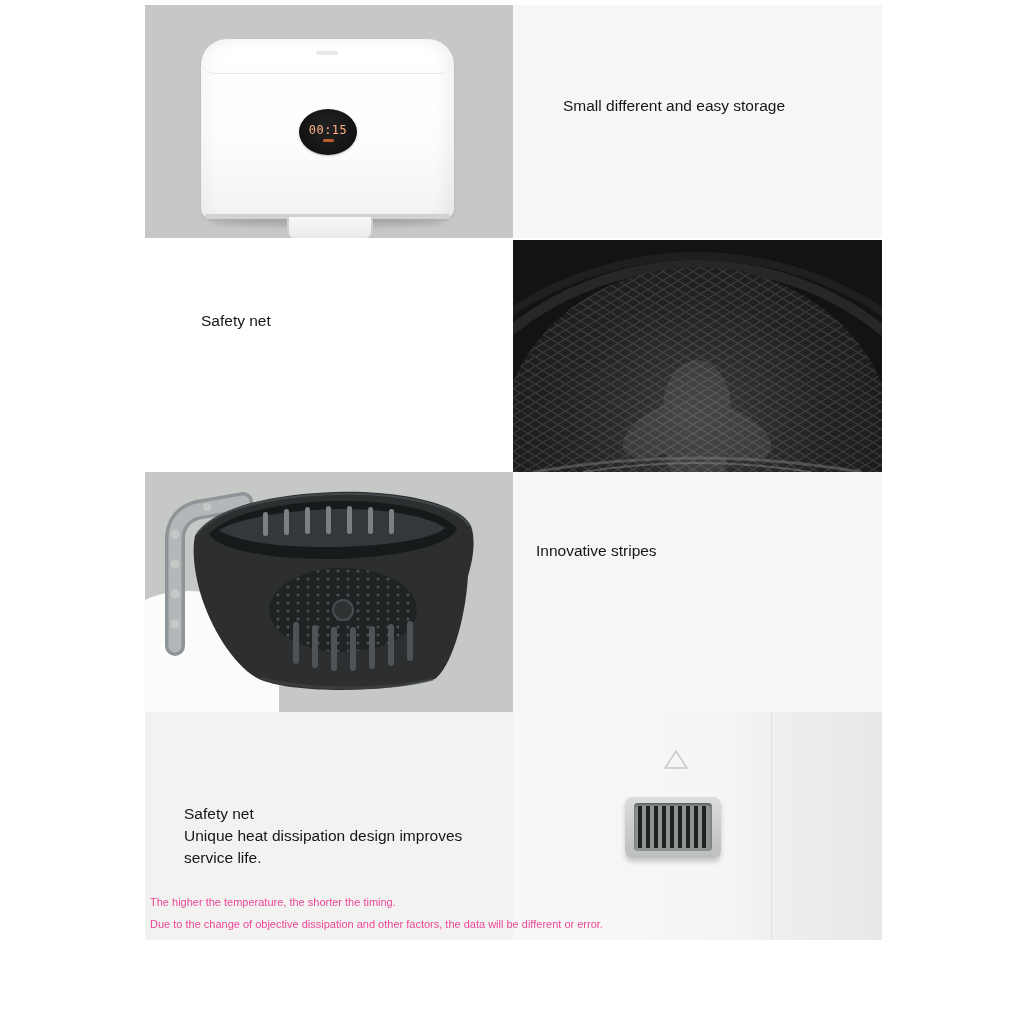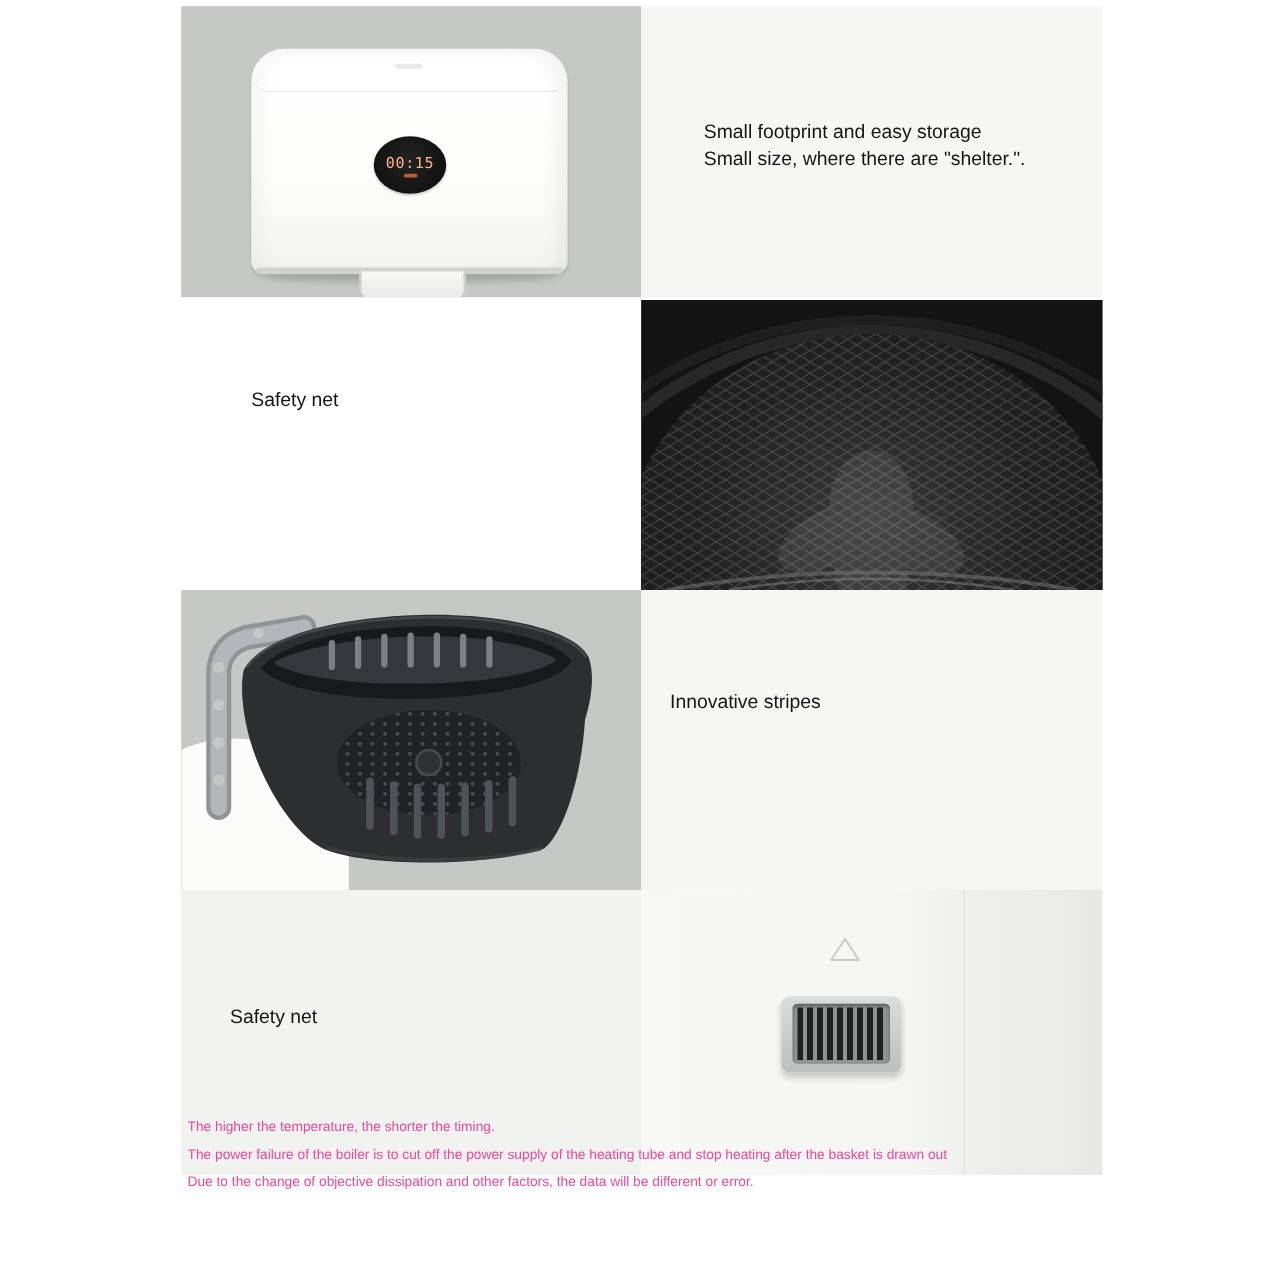--- a/index.html
+++ b/index.html
@@ -22,21 +22,21 @@
   #c2l{left:145px;top:238px;width:368px;height:234px;background:#ffffff;}
   #c2r{left:513px;top:240px;width:369px;height:232px;background:#131313;}
   #c3l{left:145px;top:472px;width:368px;height:240px;}
   #c3r{left:513px;top:472px;width:369px;height:240px;}
   #c4l{left:145px;top:712px;width:368px;height:228px;background:#f2f2f0;}
   #c4r{left:513px;top:712px;width:369px;height:228px;
        background:linear-gradient(90deg,#f8f8f6 0%,#f5f5f3 58%,#eeeeec 74%,#e8e8e6 100%);}
 
   #tb-footprint{left:563px;top:95px;width:312px;}
   #tb-safety-top{left:201px;top:310px;width:258px;}
-  #tb-stripes{left:536px;top:540px;width:322px;margin-top:11px;}
+  #tb-stripes{left:536px;top:540px;width:322px;}
   #tb-safety-bottom{left:184px;top:803px;width:322px;}
 
   
   .fryer{
     position:absolute;left:56px;top:34px;width:253px;height:180px;
     background:linear-gradient(180deg,#ffffff 0%,#fdfdfc 55%,#f3f3f1 100%);
     border-radius:26px 26px 10px 10px;
     box-shadow:inset -9px 0 14px rgba(0,0,0,0.05), inset 9px 0 14px rgba(0,0,0,0.03), 0 2px 3px rgba(0,0,0,0.10);
   }
   .fryer-seam{
@@ -94,22 +94,21 @@
     <div class="fryer-display">
       <span class="display-time">00:15</span>
       <span class="display-mode"></span>
     </div>
     <div class="fryer-groove"></div>
     <div class="fryer-handle"></div>
   </div>
 
   <div class="cell panel" id="c1r"></div>
   <div class="text-block" id="tb-footprint">
-    <span class="t-title">Small footprint and easy storage</span>
-    <span class="t-body">Small size, where there are "shelter.".</span>
+    <span class="t-title">Small different and easy storage</span>
   </div>
 
   <div class="cell" id="c2l"></div>
   <div class="text-block" id="tb-safety-top">
     <span class="t-title">Safety net</span>
   </div>
 
   <div class="cell" id="c2r">
     <svg width="369" height="232" viewBox="0 0 369 232">
       <defs>
@@ -186,33 +185,33 @@
   </div>
 
   <div class="cell panel" id="c3r"></div>
   <div class="text-block" id="tb-stripes">
     <span class="t-title">Innovative stripes</span>
   </div>
 
   <div class="cell" id="c4l"></div>
   <div class="text-block" id="tb-safety-bottom">
     <span class="t-title">Safety net</span>
+    <span class="t-body">Unique heat dissipation design improves service life.</span>
   </div>
 
   <div class="cell" id="c4r">
     <div class="edge-line"></div>
     <svg class="warn-icon" width="26" height="22" viewBox="0 0 26 22">
       <path d="M13,3 L24,20 L2,20 Z" fill="none" stroke="#c9c9c7" stroke-width="1.5" stroke-linejoin="round"></path>
     </svg>
     <div class="vent-frame">
       <div class="vent-inner">
         <div class="vent-slats"></div>
       </div>
     </div>
   </div>
 
   <div class="footnotes">
     <div>The higher the temperature, the shorter the timing.</div>
-    <div>The power failure of the boiler is to cut off the power supply of the heating tube and stop heating after the basket is drawn out</div>
     <div>Due to the change of objective dissipation and other factors, the data will be different or error.</div>
   </div>
 
 </div>
 
 </body></html>

